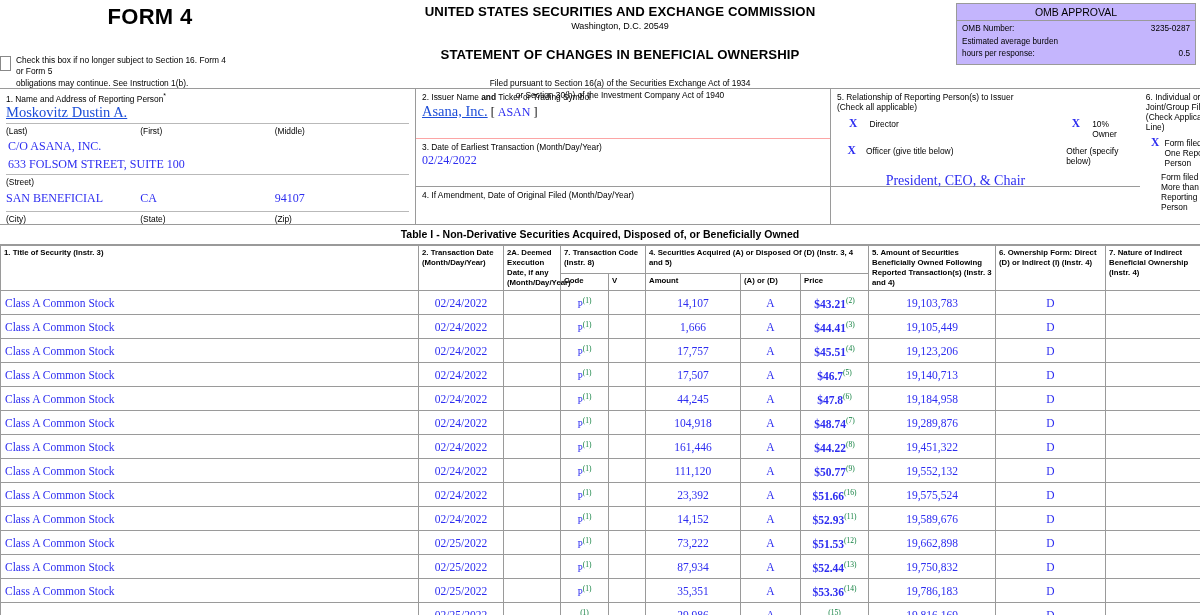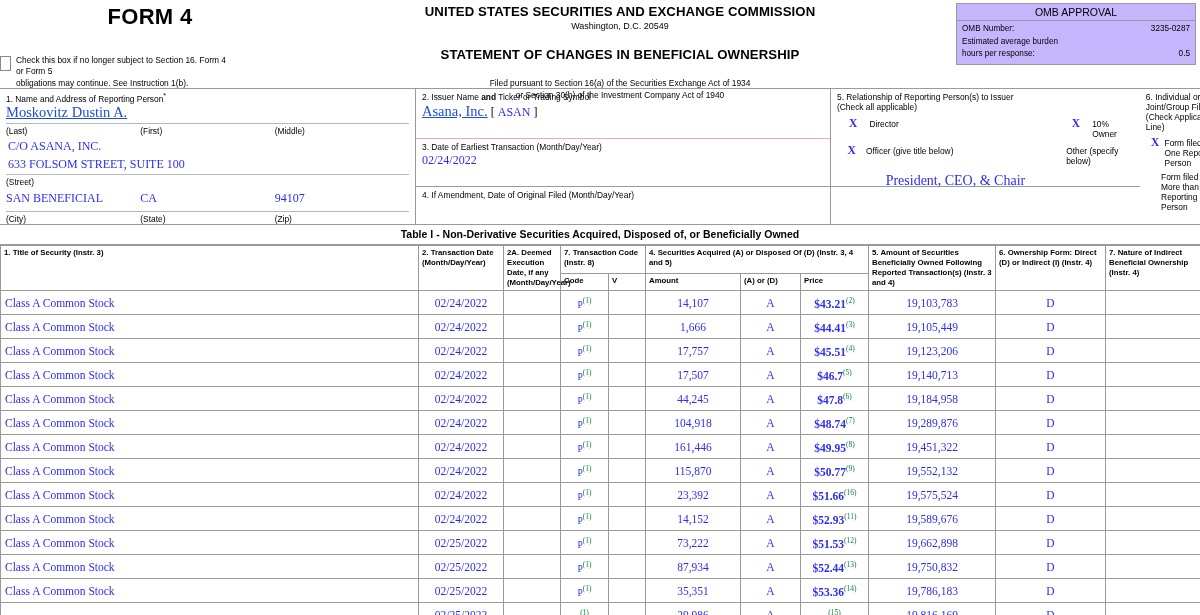--- a/index.html
+++ b/index.html
@@ -442,32 +442,32 @@
           <td class="c"></td>
         </tr>
         <tr>
           <td><span>Class A Common Stock</span></td>
           <td class="c">02/24/2022</td>
           <td class="c"></td>
           <td class="c"><span class="code-p">P</span><span class="fn">(1)</span></td>
           <td class="c"></td>
           <td class="c">161,446</td>
           <td class="c">A</td>
-          <td class="c"><span class="price"><span class="amt">$49.95</span></span><span class="fn">(8)</span></td>
+          <td class="c"><span class="price"><span class="amt">$44.22</span></span><span class="fn">(8)</span></td>
           <td class="c">19,451,322</td>
           <td class="c">D</td>
           <td class="c"></td>
         </tr>
         <tr>
           <td><span>Class A Common Stock</span></td>
           <td class="c">02/24/2022</td>
           <td class="c"></td>
           <td class="c"><span class="code-p">P</span><span class="fn">(1)</span></td>
           <td class="c"></td>
-          <td class="c">115,870</td>
+          <td class="c">111,120</td>
           <td class="c">A</td>
           <td class="c"><span class="price"><span class="amt">$50.77</span></span><span class="fn">(9)</span></td>
           <td class="c">19,552,132</td>
           <td class="c">D</td>
           <td class="c"></td>
         </tr>
         <tr>
           <td><span>Class A Common Stock</span></td>
           <td class="c">02/24/2022</td>
           <td class="c"></td>

